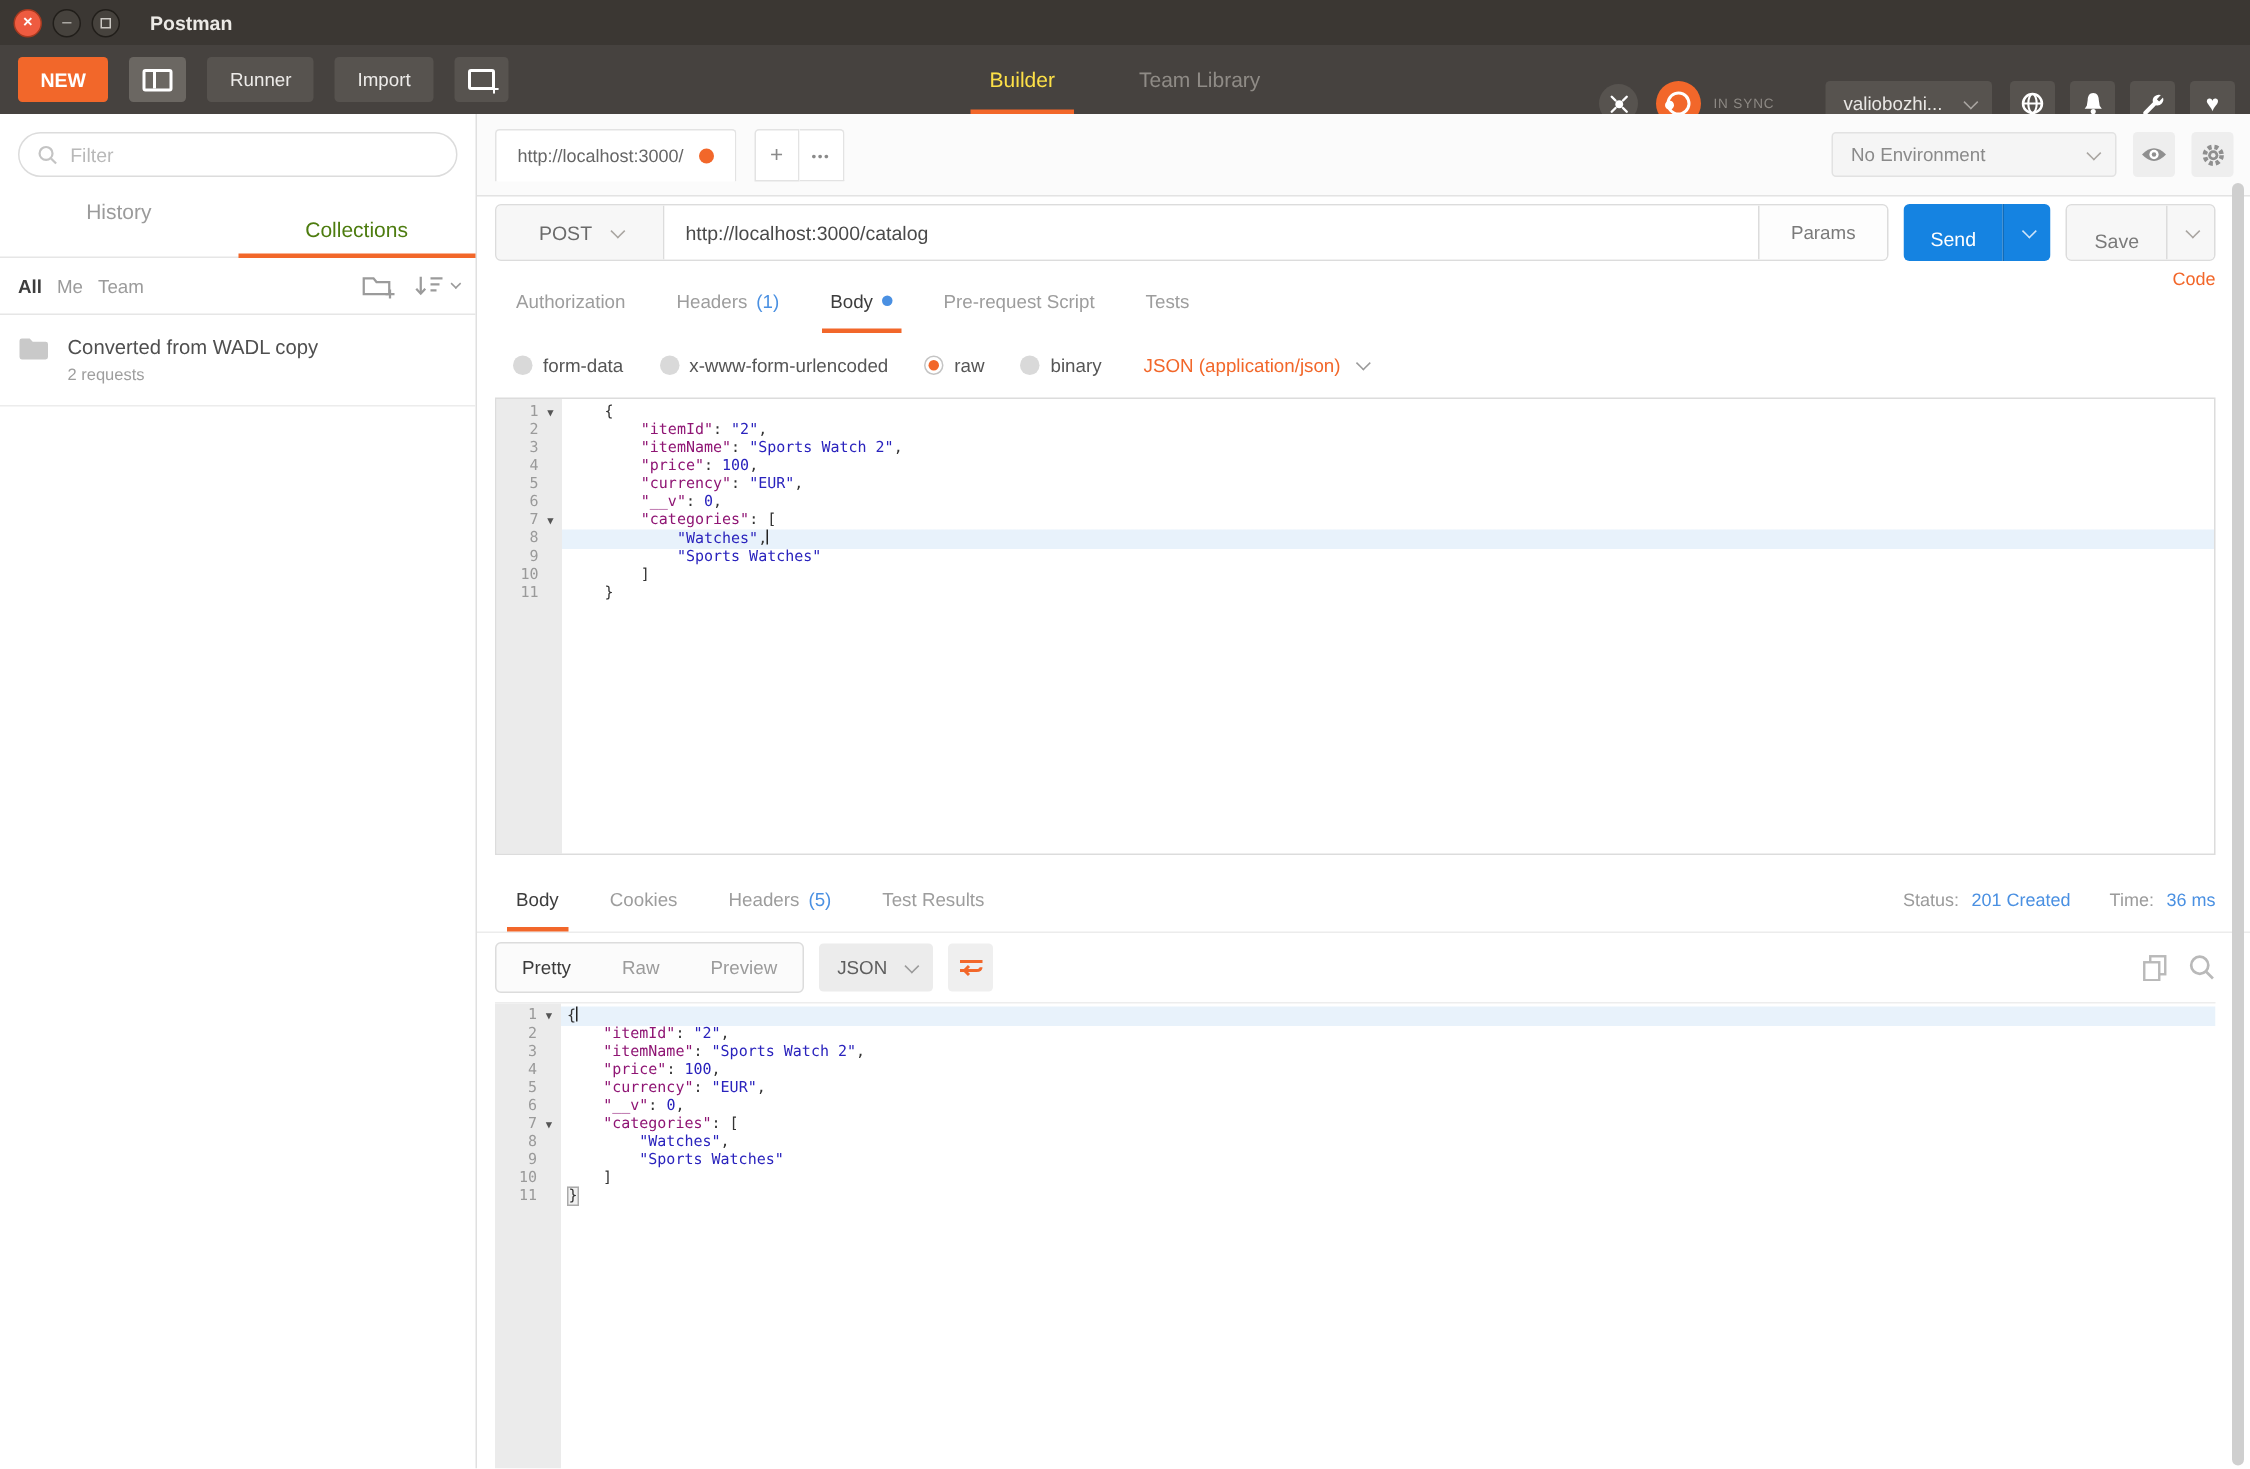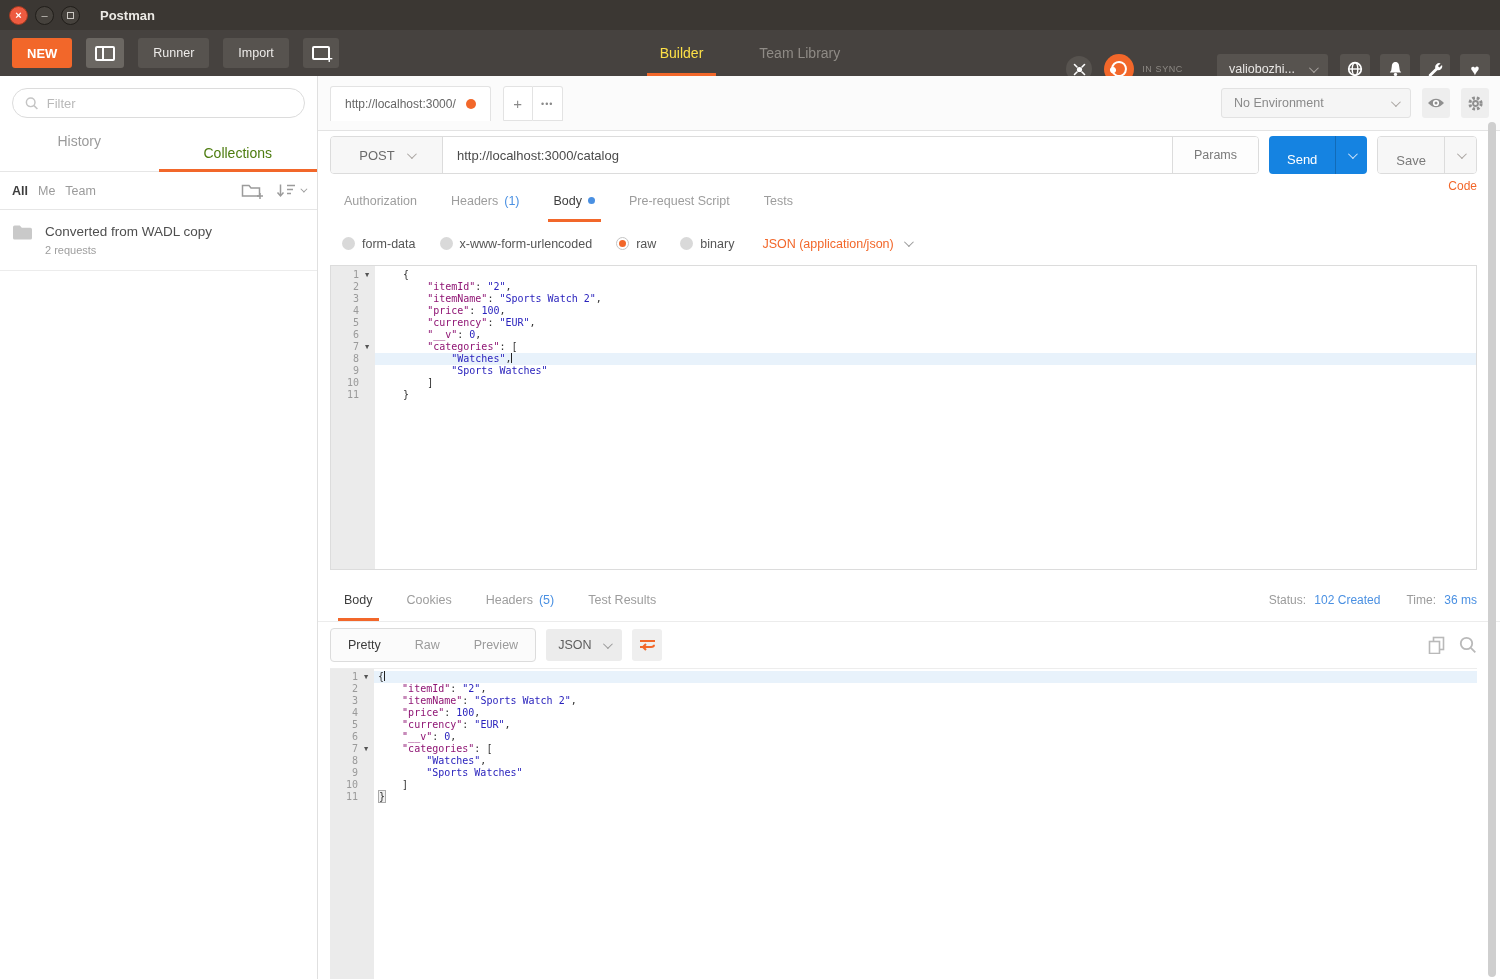--- a/index.html
+++ b/index.html
@@ -381,21 +381,21 @@
         <div class="rtab active">Body</div>
         <div class="rtab">Cookies</div>
         <div class="rtab">
           <span>Headers</span>
           <span class="count">(5)</span>
         </div>
         <div class="rtab">Test Results</div>
         <div class="resp-status">
           <span>
             <span class="st-label">Status:</span>
-            <span class="st-value">102 Created</span>
+            <span class="st-value">201 Created</span>
           </span>
           <span>
             <span class="st-label">Time:</span>
             <span class="st-value">36 ms</span>
           </span>
         </div>
       </div>
 
       <div class="resp-toolbar">
         <div class="seg">

